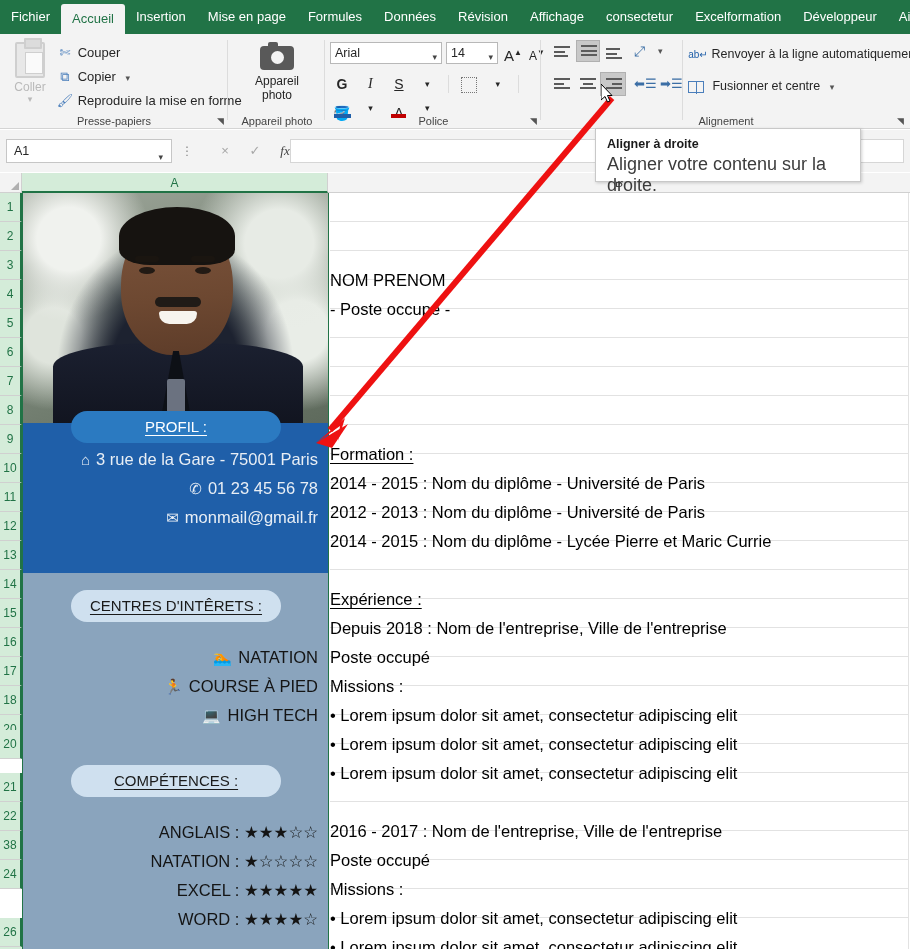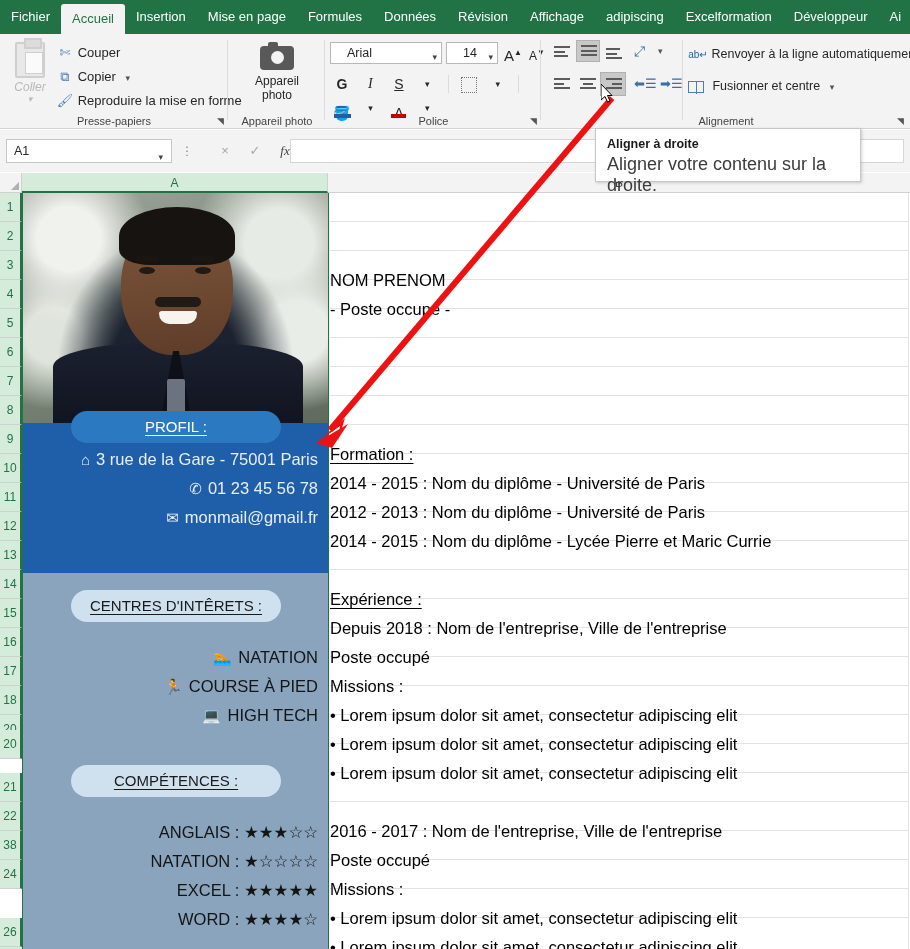--- a/index.html
+++ b/index.html
@@ -39,21 +39,21 @@
     font-size: 11px; color: #444;
   }
   .group-sep {
     position: absolute; top: 6px; width: 1px; height: 80px; background: #dcdcdc;
   }
 
   
   .g-clip { left: 0; width: 228px; }
   .paste-btn {
     position: absolute; left: 8px; top: 6px; width: 44px; height: 74px;
-    text-align: center; color: #b9b9b9; font-size: 12px; font-style: italic;
+    text-align: center; color: #b9b9b9; font-size: 12px;
   }
   .paste-ico {
     width: 30px; height: 36px; margin: 2px auto 2px;
     border: 2px solid #cfcfcf; border-radius: 2px; background: #e8e8e8;
     position: relative;
   }
   .paste-ico:before {
     content:""; position:absolute; left: 7px; top:-6px; width: 14px; height: 7px;
     border: 2px solid #cfcfcf; background:#dcdcdc; border-radius:1px;
   }
@@ -83,21 +83,21 @@
   .cam-ico:after{
     content:""; position:absolute; left:8px; top:-4px; width:10px;height:5px;
     background:#595959; border-radius:2px 2px 0 0;
   }
 
   
   .g-font { left: 326px; width: 215px; }
   .font-name, .font-size {
     position: absolute; top: 8px; height: 22px;
     background:#fff; border:1px solid #b8b8b8;
-    font-size: 12.5px; color:#262626; padding: 0 16px; line-height: 20px;
+    font-size: 12.5px; color:#262626; padding: 0 4px; line-height: 20px;
   }
   .font-name { left: 4px; width: 112px; }
   .font-size { left: 120px; width: 52px; }
   .fld-caret { position:absolute; right: 4px; top: 4px; font-size: 9px; color:#444; }
   .grow, .shrink {
     position:absolute; top: 8px; width: 22px; height:22px; text-align:center;
     line-height: 22px; font-size: 15px; color:#262626;
   }
   .grow { left: 176px; } .shrink { left: 200px; font-size: 12px; }
   .grow sup, .shrink sup { font-size: 8px; }
@@ -297,21 +297,21 @@
 
   <div class="tabbar">
     <div class="tab">Fichier</div>
     <div class="tab active">Accueil</div>
     <div class="tab">Insertion</div>
     <div class="tab">Mise en page</div>
     <div class="tab">Formules</div>
     <div class="tab">Données</div>
     <div class="tab">Révision</div>
     <div class="tab">Affichage</div>
-    <div class="tab">adipiscing</div>
+    <div class="tab">consectetur</div>
     <div class="tab">Excelformation</div>
     <div class="tab">Développeur</div>
     <div class="tab">Ai</div>
   </div>
 
   <div class="ribbon">
 
     <div class="group g-clip">
       <div class="paste-btn">
         <div class="paste-ico"></div>

